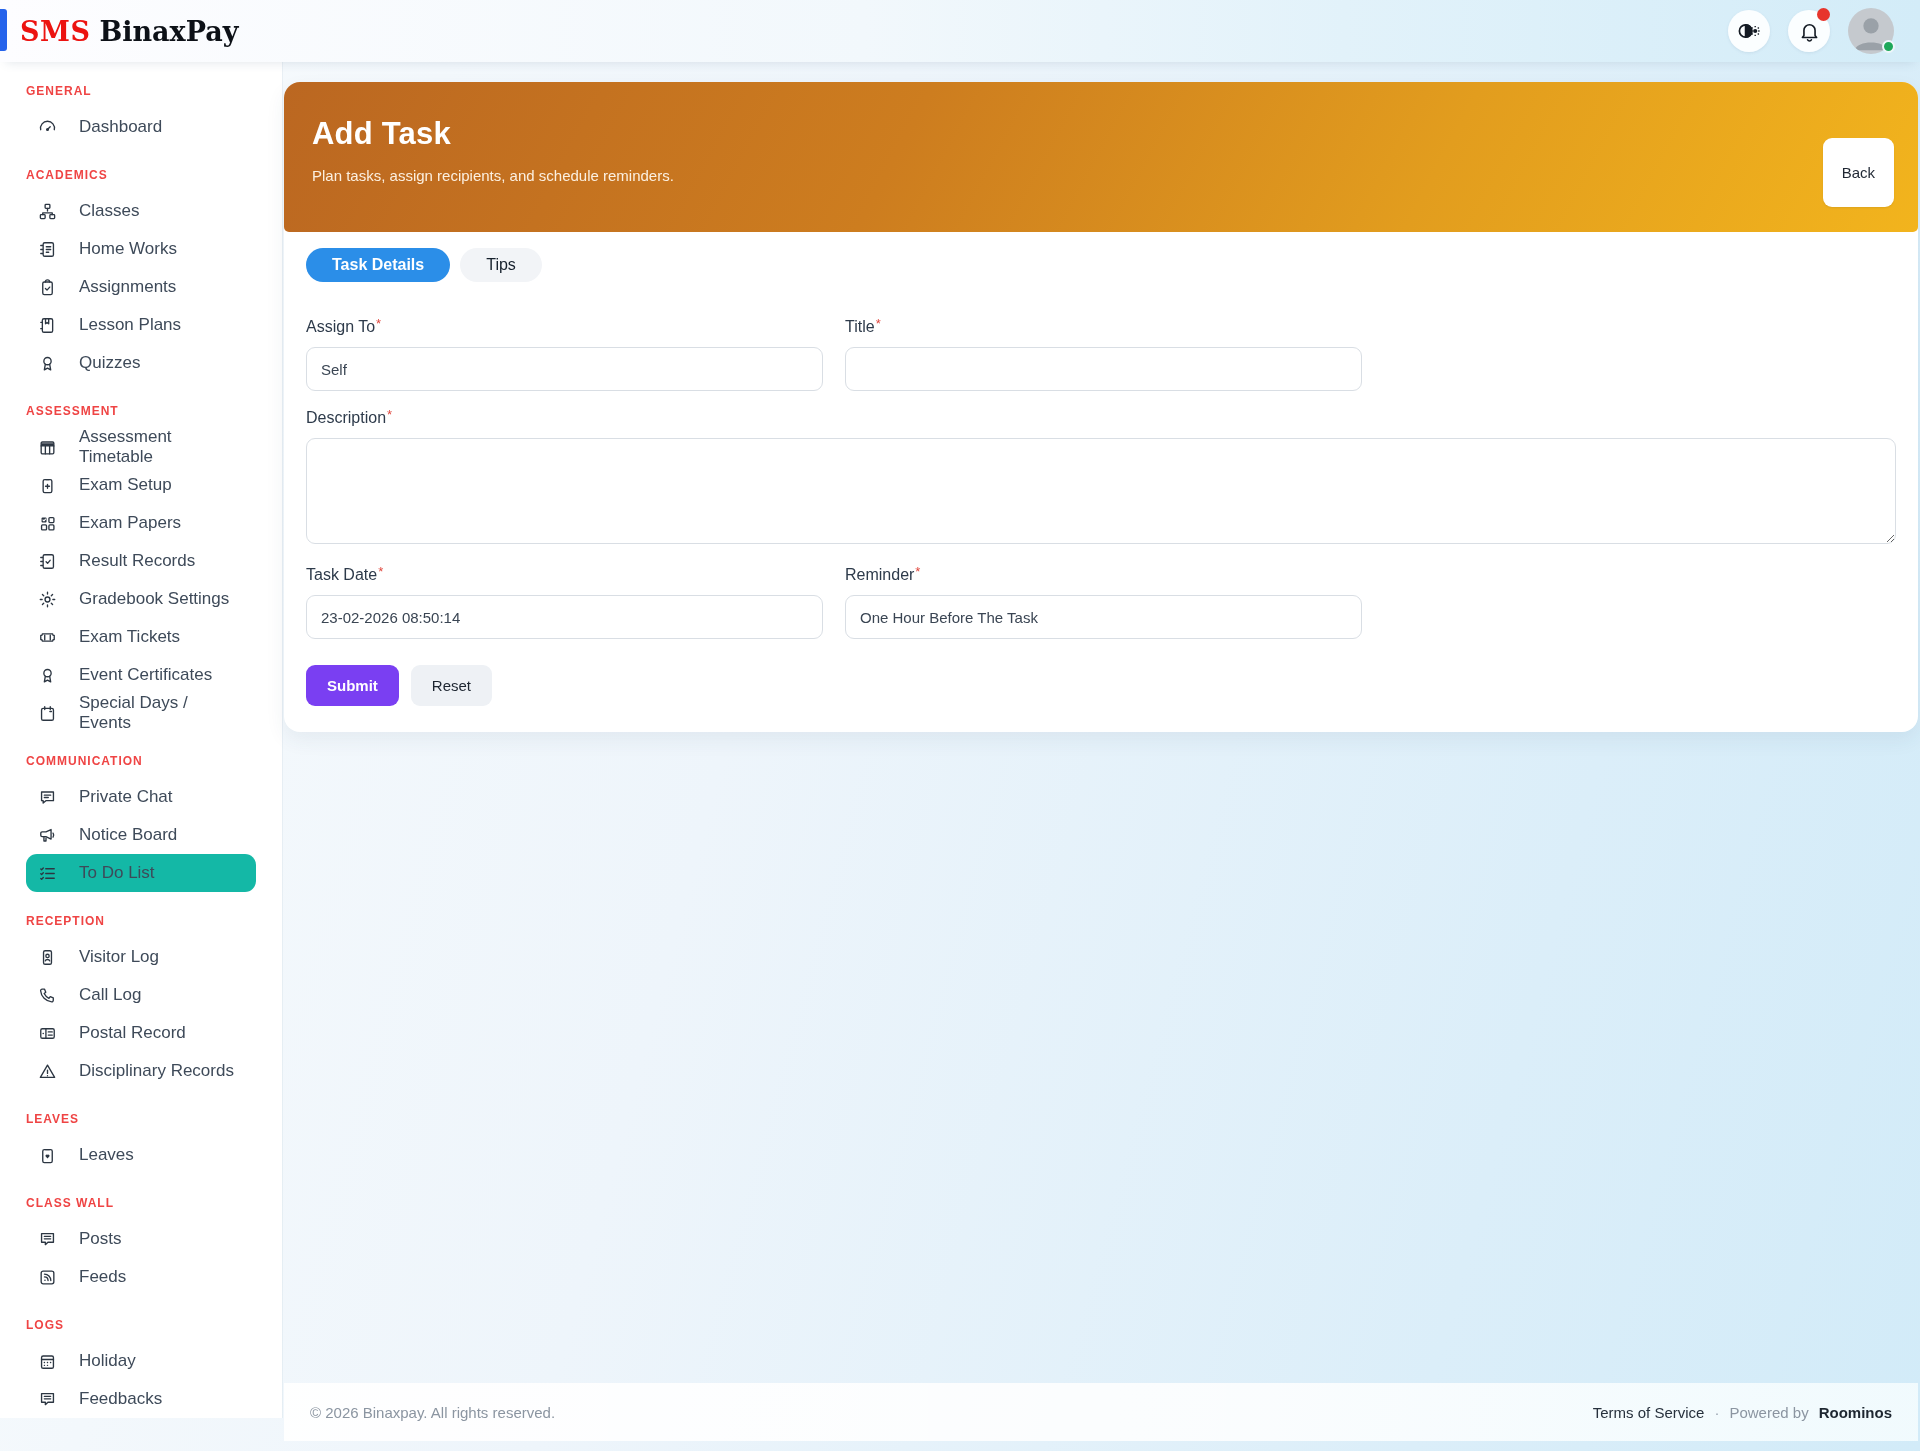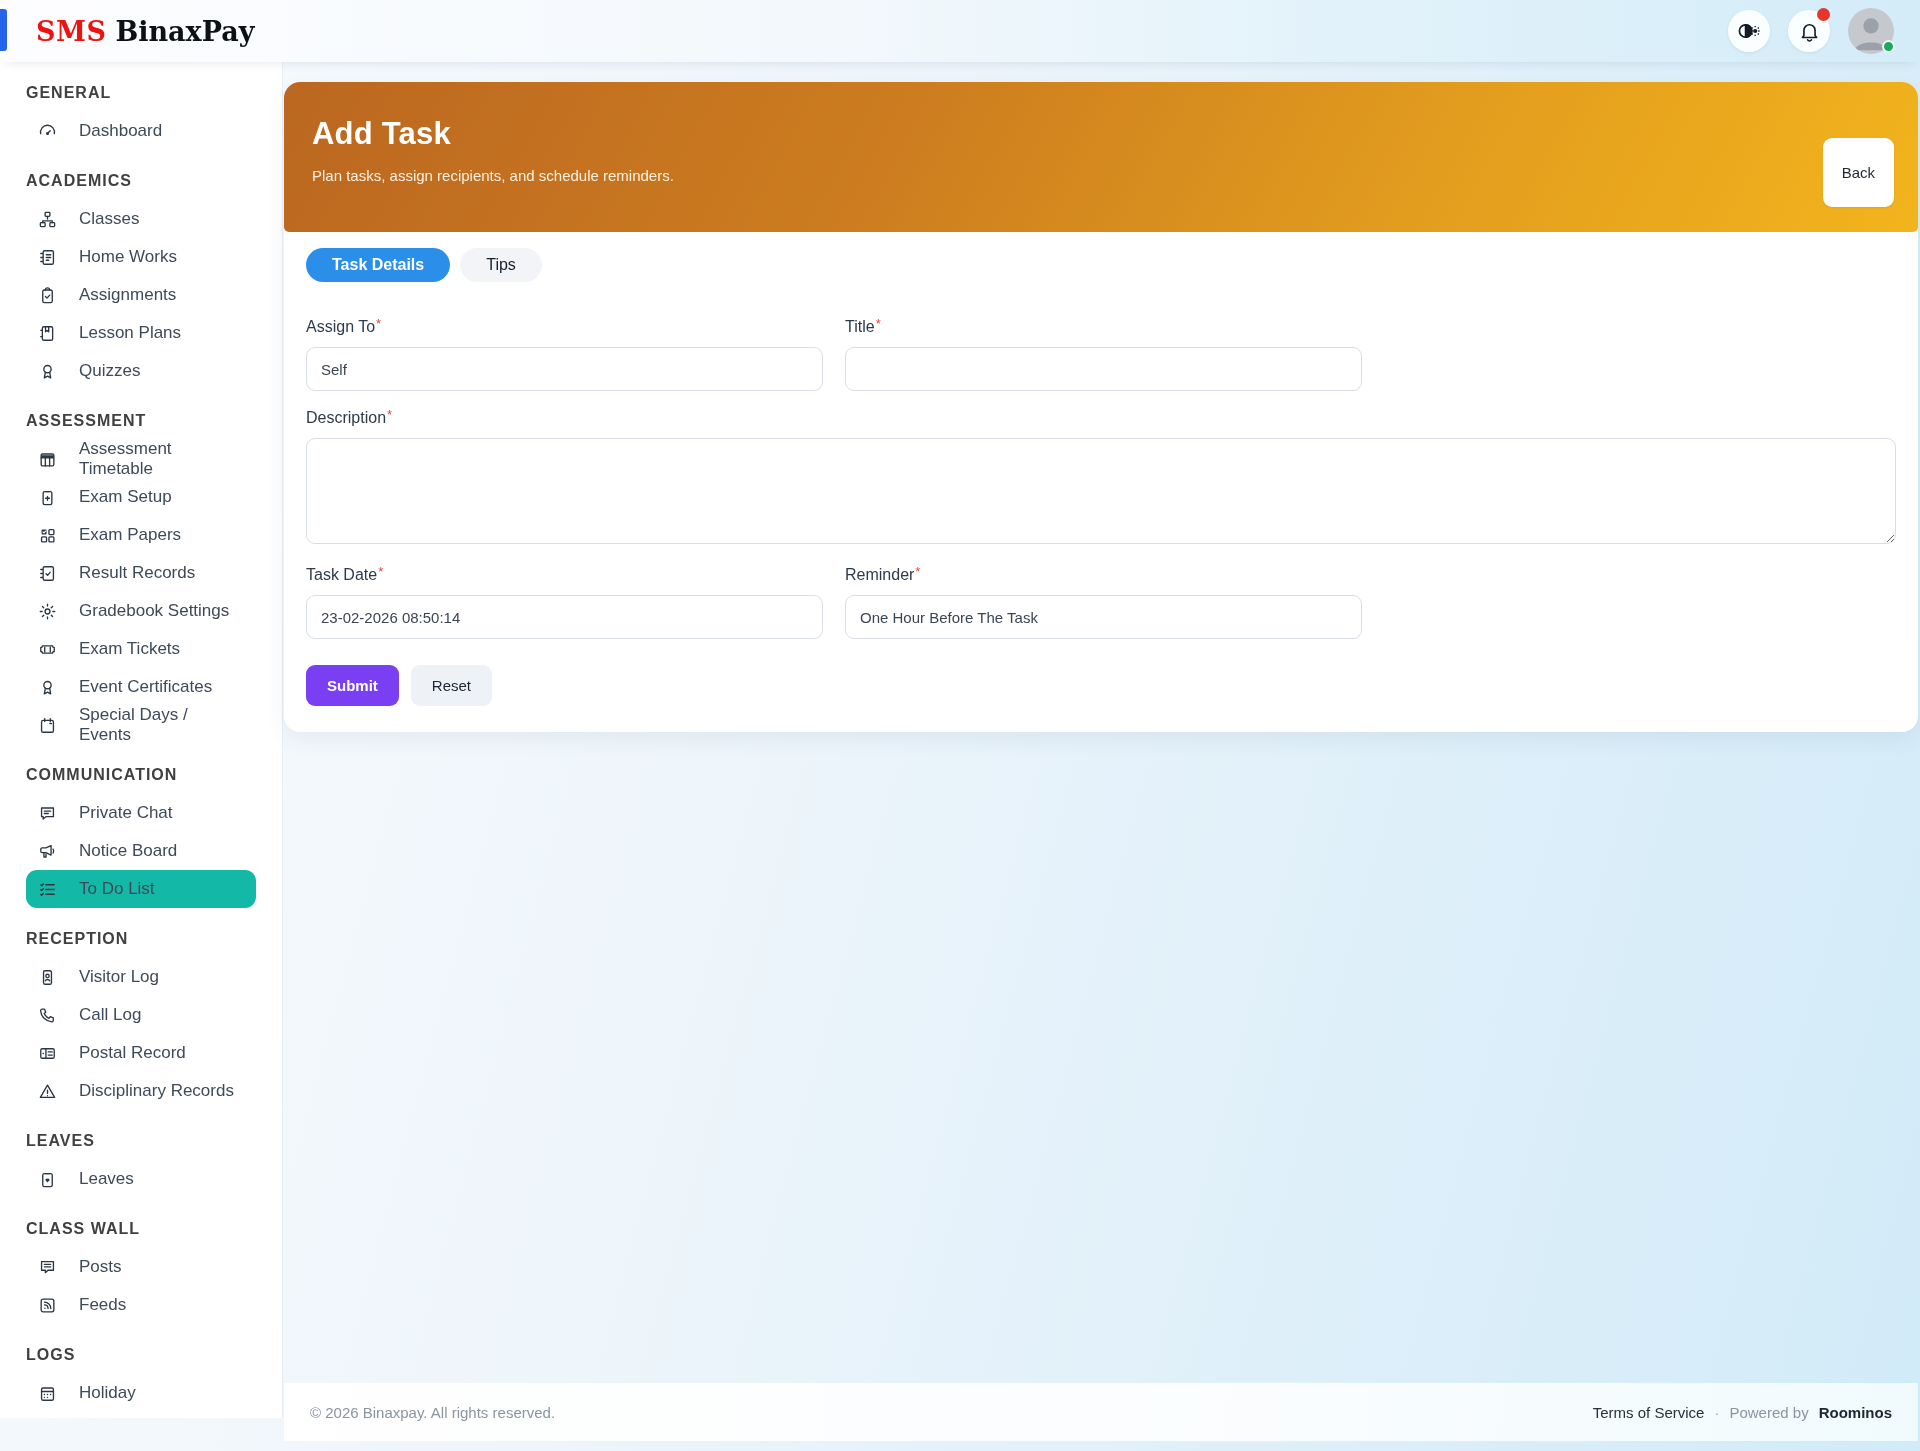--- a/index.html
+++ b/index.html
@@ -11,21 +11,21 @@
   }
   
   .topbar {
     position:relative; height:62px; width:100%;
     background:linear-gradient(90deg,#fdfdff 0%,#f2f8fc 45%,#e2f2fa 70%,#d3ecf8 100%);
     display:flex; align-items:center;
     box-shadow:0 6px 10px -6px rgba(70,100,130,.18);
     z-index:5;
   }
   .accent-bar { position:absolute; left:0; top:9px; width:7px; height:42px; background:#2563eb; border-radius:0 3px 3px 0; }
-  .logo { display:flex; align-items:baseline; gap:9px; padding-left:36px; font-family:"DejaVu Serif", serif; font-weight:bold; }
+  .logo { display:flex; align-items:baseline; gap:9px; padding-left:20px; font-family:"DejaVu Serif", serif; font-weight:bold; }
   .logo .sms { color:#ec1310; font-size:27px; letter-spacing:.5px; }
   .logo .brand { color:#0d1117; font-size:27px; }
   .topbar-right { margin-left:auto; display:flex; align-items:center; gap:18px; padding-right:26px; }
   .round-btn {
     position:relative; width:42px; height:42px; border-radius:50%;
     background:rgba(255,255,255,.9); border:none; cursor:pointer;
     display:flex; align-items:center; justify-content:center;
     box-shadow:0 1px 3px rgba(80,110,140,.12); color:#1c2430;
   }
   .badge-dot { position:absolute; top:-2px; right:0px; width:13px; height:13px; border-radius:50%; background:#e7352c; }
@@ -34,21 +34,21 @@
   .online-dot { position:absolute; right:-1px; bottom:1px; width:13px; height:13px; border-radius:50%; background:#1ea85a; border:2px solid #eef6fa; }
 
   
   .shell { display:flex; align-items:flex-start; height:1389px; }
   .sidebar {
     width:282px; min-width:282px; background:#ffffff; height:1356px;
     padding:20px 0 30px 0; overflow:hidden;
     box-shadow:1px 0 0 rgba(150,170,190,.12);
   }
   .section-title {
-    font-size:16px; letter-spacing:1px; color:#404040; text-transform:uppercase;
+    font-size:12px; letter-spacing:1px; color:#ef4444; text-transform:uppercase;
     padding:0 26px; margin:22px 0 10px 0; font-weight:bold;
   }
   .section-title:first-child { margin-top:2px; }
   .nav-item {
     display:flex; align-items:center; gap:22px; height:38px; margin:0 26px;
     padding:0 12px; border-radius:11px; cursor:pointer; color:#3e4a59; font-size:17px;
   }
   .nav-item svg { width:19px; height:19px; flex:none; color:#2c3642; }
   .nav-item.active { background:#14b8a6; }
   .main { flex:1; display:flex; flex-direction:column; height:1389px; padding:20px 2px 0 2px; }

